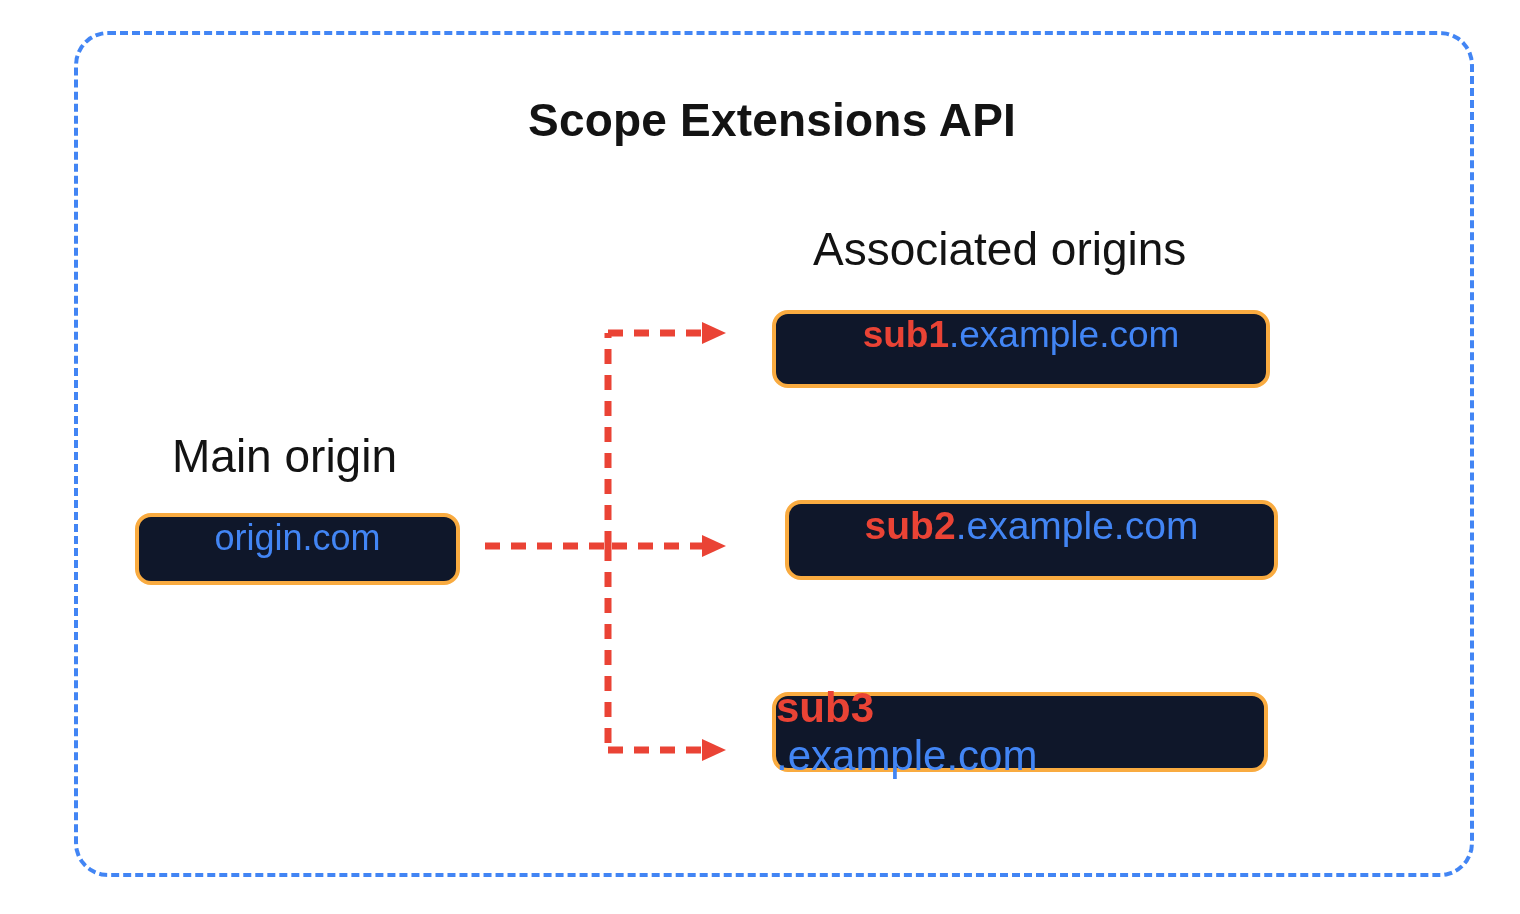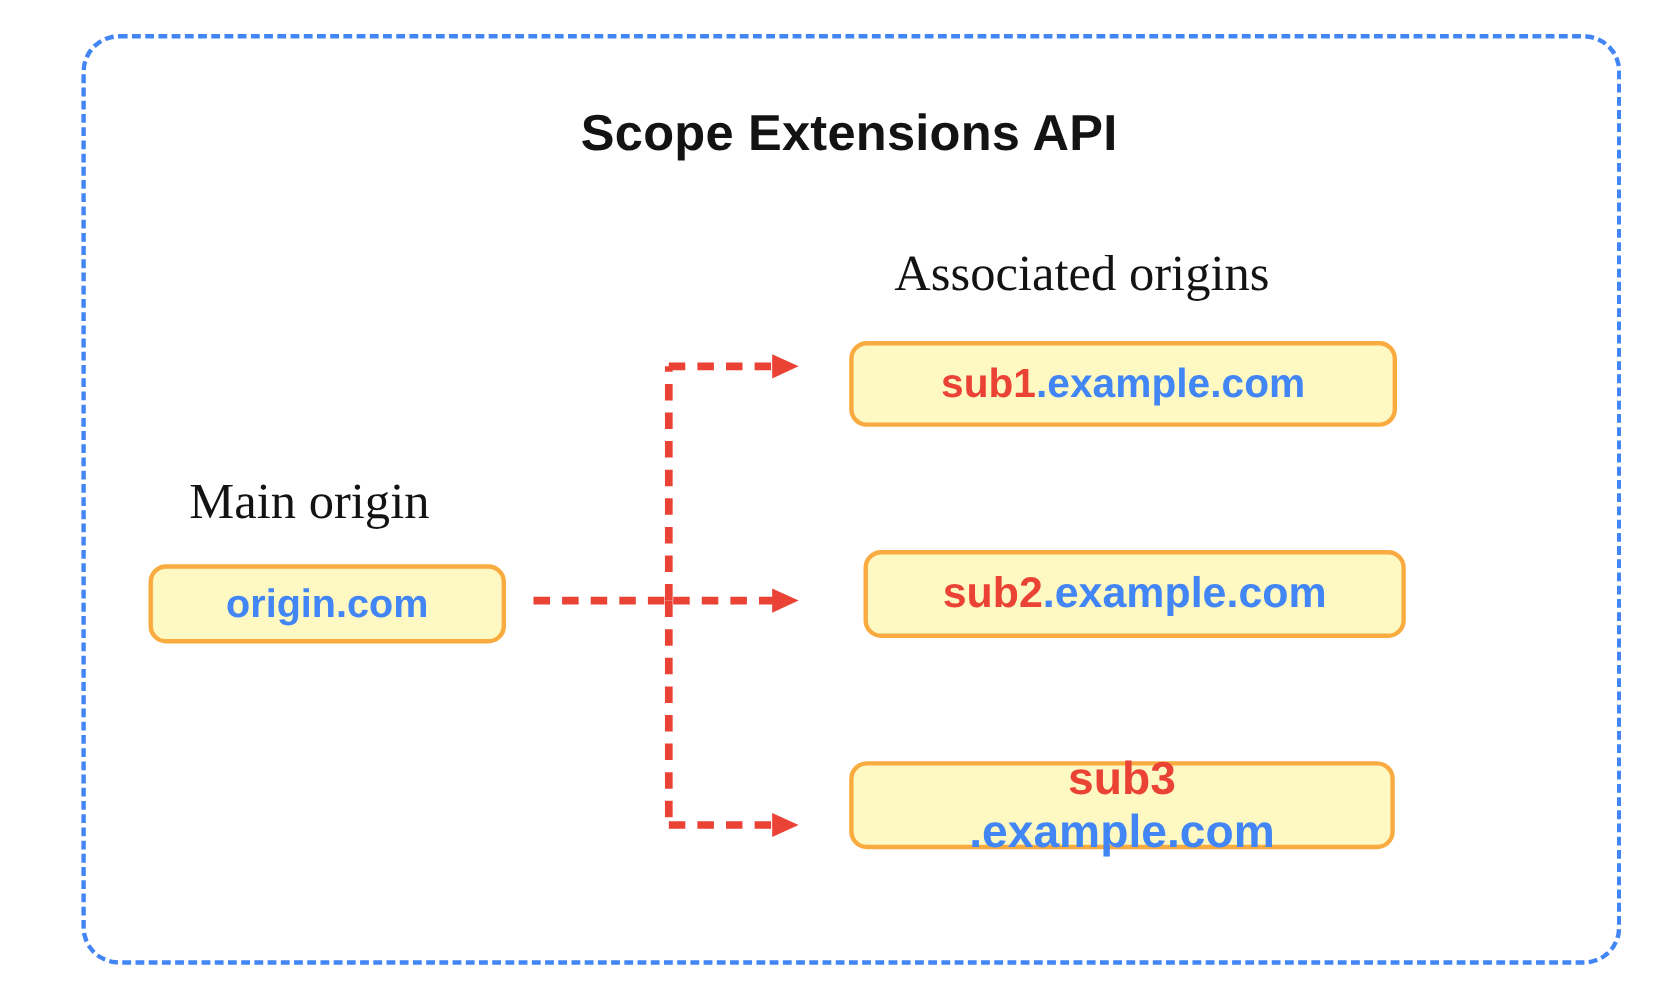--- a/index.html
+++ b/index.html
@@ -48,50 +48,48 @@
     letter-spacing: 0.2px;
   }
 
   
   .heading {
     position: absolute;
     font-size: 46px;
     font-weight: normal;
     color: #131313;
     white-space: nowrap;
-    font-family: Liberation Serif, serif;
   }
   .heading-associated {
     left: 801px;
     top: 222px;
   }
   .heading-main {
     left: 160px;
     top: 429px;
   }
 
   
   .origin-box {
     position: absolute;
     box-sizing: border-box;
     border: 4px solid #F9AB40;
     border-radius: 16px;
-    background: #fef9c3;
+    background: #0f172a;
     display: flex;
-    align-items: center;
     justify-content: center;
     white-space: nowrap;
   }
   .origin-box .sub {
     color: #EA4335;
     font-weight: bold;
   }
   .origin-box .domain {
     color: #4285F4;
-    font-weight: bold;
+    font-weight: normal;
   }
 
   .box-main {
     left: 123px;
     top: 513px;
     width: 325px;
     height: 72px;
     font-size: 36px;
   }
   .box-sub1 {

